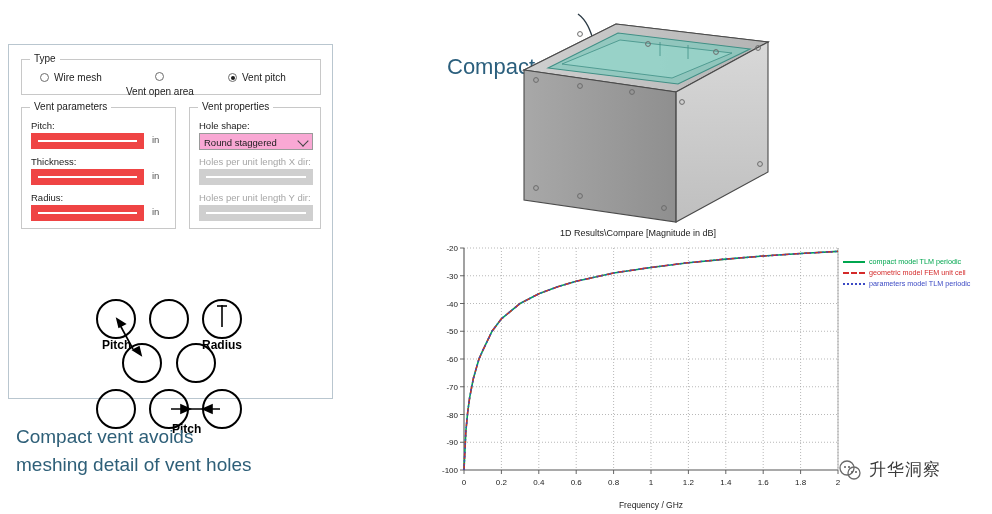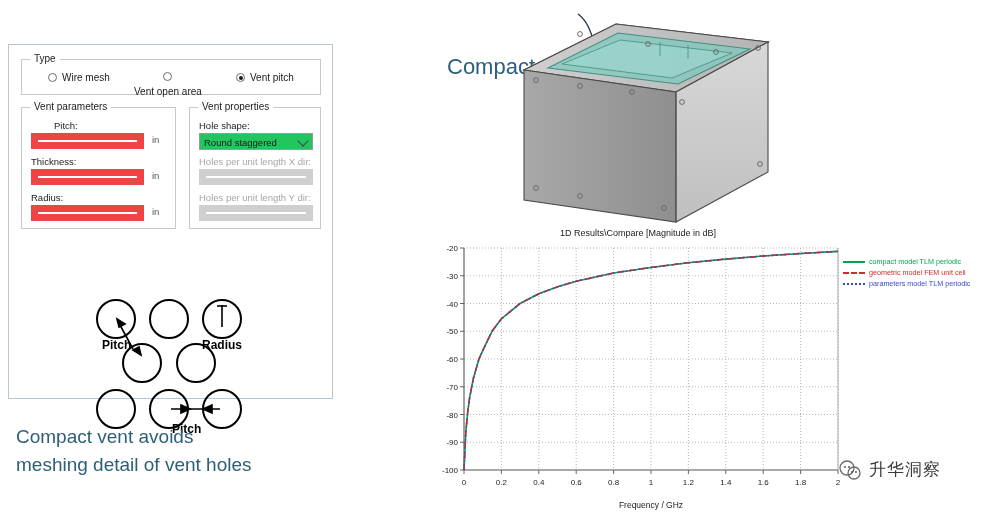--- a/index.html
+++ b/index.html
@@ -14,21 +14,21 @@
     background:#fff;border:1px solid #b9c6cf;box-sizing:border-box;
   }
   .group{
     position:absolute;border:1px solid #c8c8c8;box-sizing:border-box;padding-left:34px;
   }
   .group-title{
     position:absolute;top:-7px;left:8px;background:#fff;padding:0 4px;
     font-size:10px;color:#1b1b1b;white-space:nowrap;
   }
   #type-group{left:12px;top:14px;width:300px;height:36px;}
-  .radio-row{position:absolute;top:12px;left:16px;width:100%;height:18px;}
+  .radio-row{position:absolute;top:12px;left:8px;width:100%;height:18px;}
   .radio{position:absolute;display:flex;align-items:center;gap:5px;font-size:10px;color:#1b1b1b;}
   .radio .dot{
     width:9px;height:9px;border:1px solid #6d6d6d;border-radius:50%;
     background:#fff;box-sizing:border-box;position:relative;flex:0 0 auto;
   }
   .radio .dot.on::after{
     content:"";position:absolute;left:1.5px;top:1.5px;width:4px;height:4px;
     border-radius:50%;background:#1b1b1b;
   }
   #radio-wire{left:10px;}
@@ -42,21 +42,21 @@
   .field-label.dim{color:#a6a6a6;}
   .textbox{
     position:absolute;border:7px solid #ef4444;background:#fff;box-sizing:border-box;
     font-size:9.5px;color:#1b1b1b;padding:1px 0 0 3px;height:16px;line-height:14px;
     white-space:nowrap;overflow:hidden;
   }
   .textbox.dim{color:#b0b0b0;border-color:#cfcfcf;}
   .unit{position:absolute;font-size:9.5px;color:#555;}
 
   .combo{
-    position:absolute;border:1px solid #9a9a9a;background:#22c55e;box-sizing:border-box;
+    position:absolute;border:1px solid #9a9a9a;background:#f9a8d4;box-sizing:border-box;
     height:17px;font-size:9.5px;color:#1b1b1b;padding:1px 0 0 4px;line-height:15px;
     white-space:nowrap;overflow:hidden;
   }
   .combo .chev{
     position:absolute;right:5px;top:3px;width:7px;height:7px;
     border-right:1.4px solid #444;border-bottom:1.4px solid #444;
     transform:rotate(45deg);
   }
 
   
@@ -121,21 +121,21 @@
       <label class="radio" id="radio-pitch">
         <span class="dot on"></span>
         <span>Vent pitch</span>
       </label>
     </div>
   </div>
 
   <div class="group" id="params-group">
     <span class="group-title">Vent parameters</span>
 
-    <span class="field-label" style="left:9px;top:12px;margin-left:23px;">Pitch:</span>
+    <span class="field-label" style="left:9px;top:12px;">Pitch:</span>
     <div class="textbox" style="left:9px;top:25px;width:113px;">vent_p</div>
     <span class="unit" style="left:130px;top:26px;">in</span>
 
     <span class="field-label" style="left:9px;top:48px;">Thickness:</span>
     <div class="textbox" style="left:9px;top:61px;width:113px;">0.1</div>
     <span class="unit" style="left:130px;top:62px;">in</span>
 
     <span class="field-label" style="left:9px;top:84px;">Radius:</span>
     <div class="textbox" style="left:9px;top:97px;width:113px;">vent_r</div>
     <span class="unit" style="left:130px;top:98px;">in</span>

